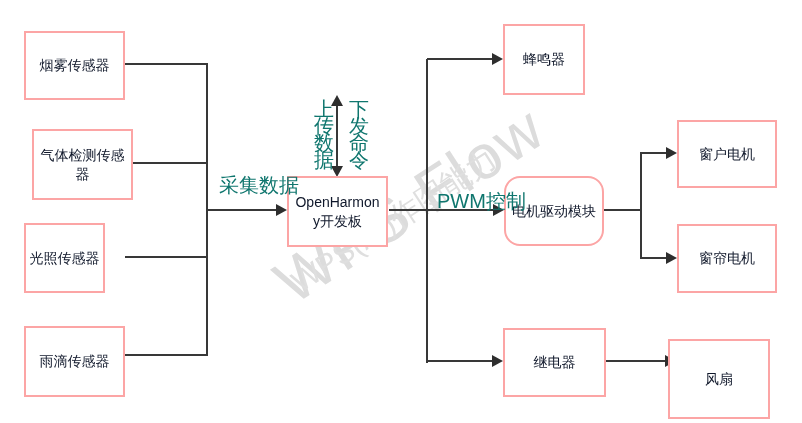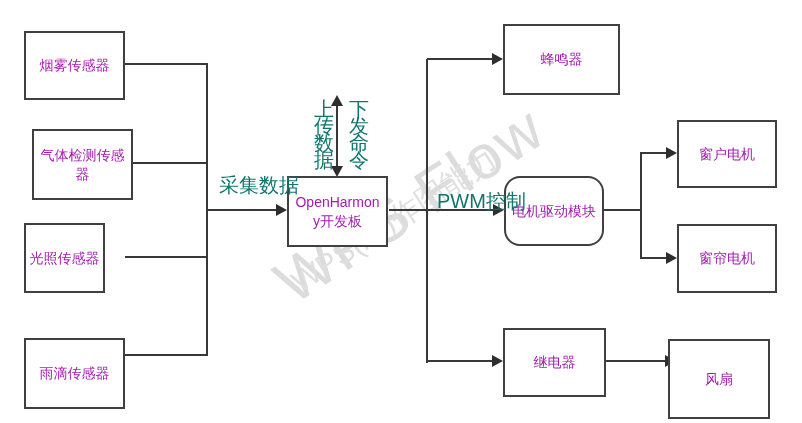--- a/index.html
+++ b/index.html
@@ -52,40 +52,40 @@
   .arr-d {
     border-top: 11px solid #2e2e2e;
     border-left: 6px solid transparent;
     border-right: 6px solid transparent;
   }
 
   
   .node {
     position: absolute;
     box-sizing: border-box;
-    border: 2px solid #404040;
+    border: 2px solid #fca5a5;
     background: #ffffff;
     z-index: 2;
     display: flex;
     align-items: center;
     justify-content: center;
     text-align: center;
     font-size: 14px;
     line-height: 1.3;
-    color: #a21caf;
+    color: #0f172a;
     padding: 18px 3px;
     word-break: break-all;
   }
   .n-smoke   { left: 24px;  top: 31px;  width: 101px; height: 69px; }
   .n-gas     { left: 24px;  top: 129px; width: 101px; height: 71px; margin-left: 8px; }
   .n-light   { left: 24px;  top: 223px; width: 81px; height: 70px; }
-  .n-rain    { left: 24px;  top: 338px; width: 101px; height: 71px; }
+  .n-rain    { left: 24px;  top: 326px; width: 101px; height: 71px; }
   .n-iot     { left: 286px; top: 25px;  width: 101px; height: 70px; }
   .n-ohos    { left: 287px; top: 176px; width: 101px; height: 71px; }
-  .n-buzzer  { left: 503px; top: 24px;  width: 117px; height: 71px; }
+  .n-buzzer  { left: 503px; top: 24px;  width: 82px; height: 71px; }
   .n-driver  { left: 504px; top: 176px; width: 100px; height: 70px; border-radius: 16px; }
   .n-relay   { left: 503px; top: 328px; width: 103px; height: 69px; }
   .n-wmotor  { left: 677px; top: 120px; width: 100px; height: 68px; }
   .n-cmotor  { left: 677px; top: 224px; width: 100px; height: 69px; }
   .n-fan     { left: 668px; top: 328px; width: 102px; height: 80px; margin-top: 11px; }
 
   
   .elabel {
     position: absolute;
     z-index: 3;

